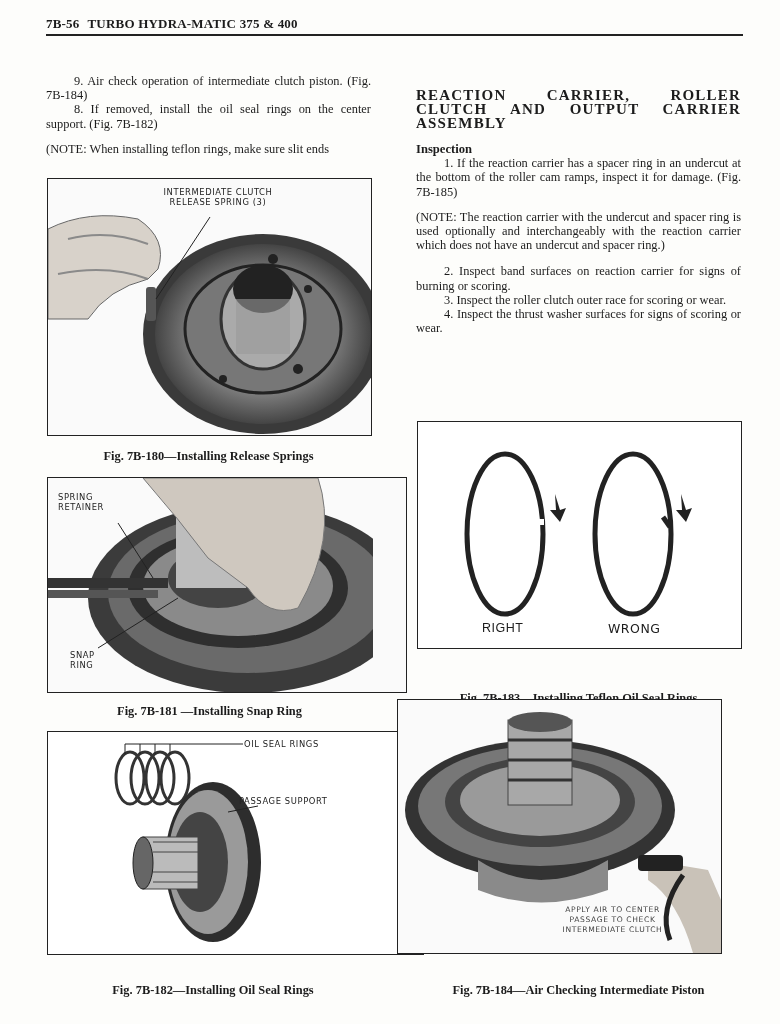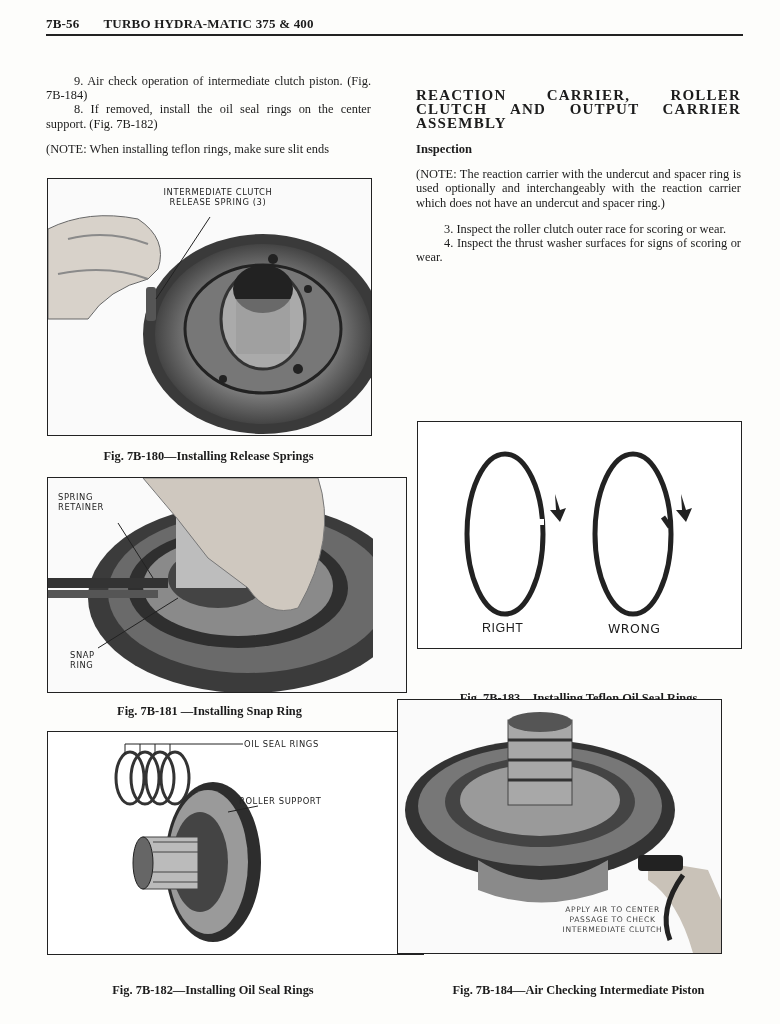--- a/index.html
+++ b/index.html
@@ -1,20 +1,20 @@
 <!DOCTYPE html>
 <html><head>
 <meta charset="utf-8">
 <style>
   html, body { margin:0; padding:0; }
   body { width:780px; height:1024px; background:#fdfdfb; position:relative; overflow:hidden;
          font-family:"Liberation Serif", "DejaVu Serif", serif; color:#1c1c1c; }
   .header { position:absolute; left:46px; top:14px; width:697px; height:20px; border-bottom:2px solid #222; }
   .header span { font-size:13px; font-weight:bold; letter-spacing:0.2px; }
-  .header .pg { margin-right:20px; }
+  .header .pg { margin-right:4px; }
   .txt { position:absolute; font-size:12.4px; line-height:14.2px; text-align:justify; }
   .txt p { margin:0; }
   .ind { text-indent:28px; }
   .gap { height:11px; }
   .h2 { font-weight:bold; font-size:15px; letter-spacing:1.2px; line-height:14px; text-align:justify; }
   .h3 { font-weight:bold; font-size:12.6px; }
   .fig { position:absolute; border:1.5px solid #222; background:#fafafa; overflow:hidden; }
   .cap { position:absolute; font-weight:bold; font-size:12.4px; text-align:center; }
   .lbl { position:absolute; font-family:"DejaVu Sans", sans-serif; font-size:8.4px; letter-spacing:0.6px; line-height:10px; color:#222; text-align:center; }
   .lbl.l { text-align:left; }
@@ -33,23 +33,25 @@
   <p class="ind">8. If removed, install the oil seal rings on the center support. (Fig. 7B-182)</p>
   <div class="gap"></div>
   <p>(NOTE: When installing teflon rings, make sure slit ends</p>
 </div>
 
 <div class="txt" style="left:416px; top:74px; width:325px;">
   <div class="gap" style="height:14px"></div>
   <p class="h2">REACTION CARRIER, ROLLER CLUTCH AND OUTPUT CARRIER ASSEMBLY</p>
   <div class="gap" style="height:12px"></div>
   <p class="h3">Inspection</p>
+  <p class="ind">1. If the reaction carrier has a spacer ring in an undercut at the bottom of the roller cam ramps, inspect it for damage. (Fig. 7B-185)</p>
   <div class="gap"></div>
   <p>(NOTE: The reaction carrier with the undercut and spacer ring is used optionally and interchangeably with the reaction carrier which does not have an undercut and spacer ring.)</p>
   <div class="gap" style="height:12px"></div>
+  <p class="ind">2. Inspect band surfaces on reaction carrier for signs of burning or scoring.</p>
   <p class="ind">3. Inspect the roller clutch outer race for scoring or wear.</p>
   <p class="ind">4. Inspect the thrust washer surfaces for signs of scoring or wear.</p>
 </div>
 
 <div class="fig" style="left:47px; top:178px; width:323px; height:256px;">
   <svg width="323" height="256">
     <defs>
       <radialGradient id="g180" cx="50%" cy="50%" r="50%">
         <stop offset="0" stop-color="#555"></stop>
           <stop offset="0.5" stop-color="#999"></stop>
@@ -120,21 +122,21 @@
     <ellipse cx="152" cy="130" rx="28" ry="50" fill="#444"></ellipse>
     <rect x="95" y="105" width="55" height="52" fill="#bbb" stroke="#444"></rect>
     <ellipse cx="95" cy="131" rx="10" ry="26" fill="#666" stroke="#222"></ellipse>
     <line x1="105" y1="110" x2="150" y2="110" stroke="#444"></line>
       <line x1="105" y1="120" x2="150" y2="120" stroke="#444"></line>
     <line x1="105" y1="140" x2="150" y2="140" stroke="#444"></line>
       <line x1="105" y1="150" x2="150" y2="150" stroke="#444"></line>
     <line x1="180" y1="80" x2="210" y2="74" stroke="#222"></line>
   </svg>
   <div class="lbl l" style="left:196px; top:7px;">OIL SEAL RINGS</div>
-  <div class="lbl l" style="left:191px; top:64px;">ROLLER SUPPORT</div>
+  <div class="lbl l" style="left:191px; top:64px;">PASSAGE SUPPORT</div>
 </div>
 <div class="cap" style="left:47px; top:983px; width:332px;">Fig. 7B-182—Installing Oil Seal Rings</div>
 
 <div class="fig" style="left:417px; top:421px; width:323px; height:226px; background:#fff;">
   <svg width="323" height="226">
     <ellipse cx="87" cy="112" rx="38" ry="80" fill="none" stroke="#222" stroke-width="5"></ellipse>
     <ellipse cx="87" cy="112" rx="31" ry="72" fill="none" stroke="#fff" stroke-width="2"></ellipse>
     <rect x="118" y="97" width="8" height="6" fill="#fff"></rect>
     <path d="M137 72 L138 88 L132 88 L142 100 L148 86 L142 88 Z" fill="#222"></path>
     <ellipse cx="215" cy="112" rx="38" ry="80" fill="none" stroke="#222" stroke-width="5"></ellipse>

